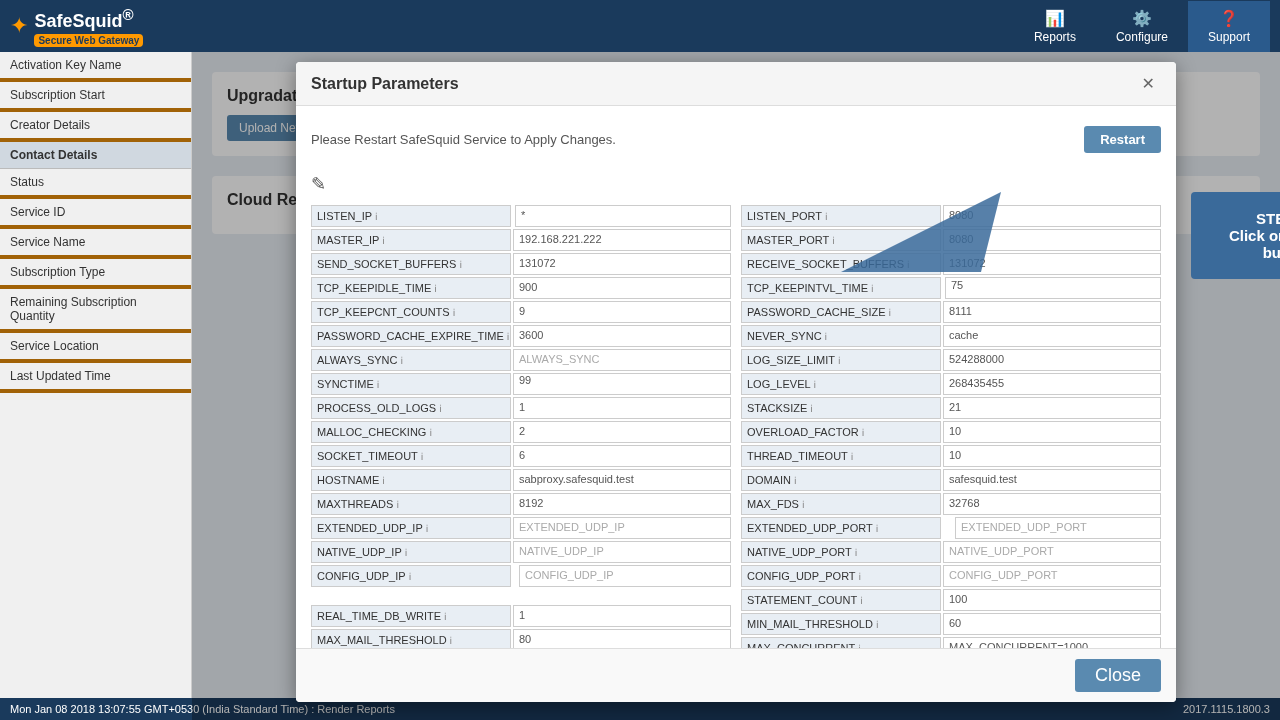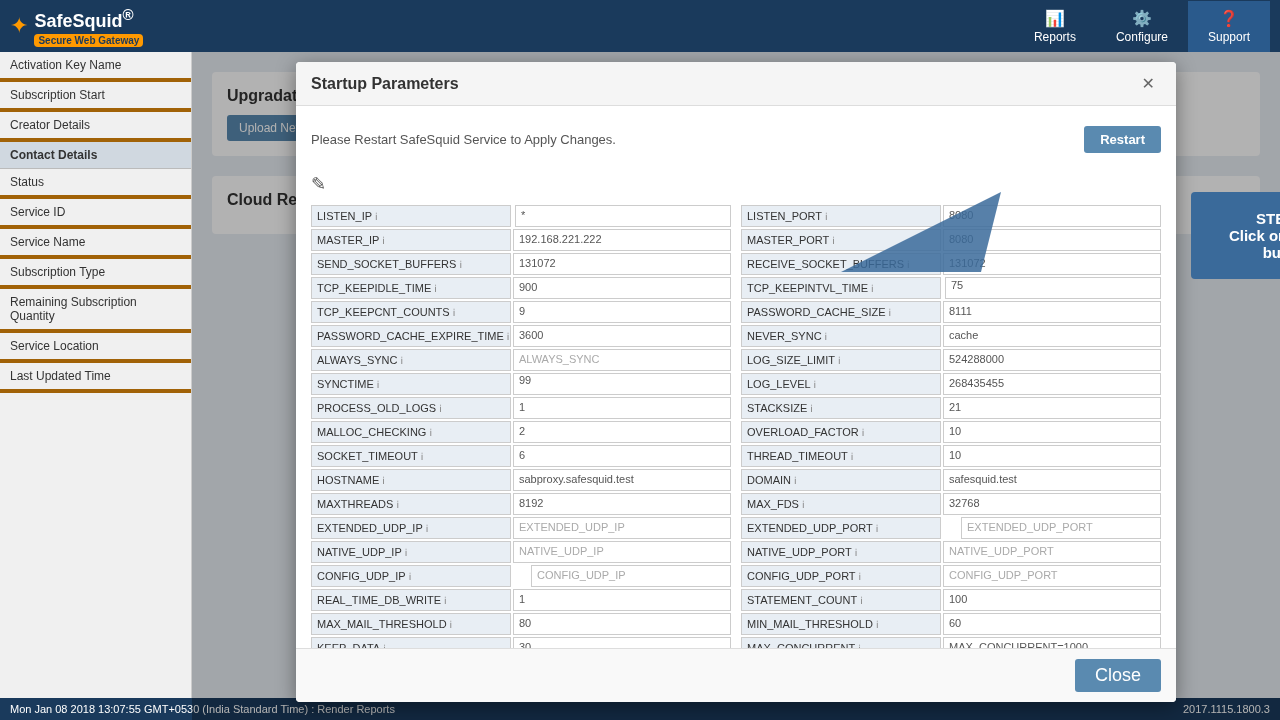--- a/index.html
+++ b/index.html
@@ -349,21 +349,21 @@
                   <div style="border: 1px solid rgb(204, 204, 204); padding: 3px 5px; font-size: 11px; background: white; color: rgb(85, 85, 85);">8192</div>
                 </div>
                 <div style="display: grid; grid-template-columns: 200px 1fr; gap: 2px; margin-bottom: 2px;">
                   <div style="background: rgb(232, 238, 244); border: 1px solid rgb(204, 204, 204); padding: 3px 5px; color: rgb(51, 51, 51); font-size: 11px; display: flex; align-items: center; gap: 3px;">EXTENDED_UDP_IP<span style="color: rgb(136, 136, 136); font-size: 10px; cursor: help;"> ℹ</span></div>
                   <div style="border: 1px solid rgb(204, 204, 204); padding: 3px 5px; font-size: 11px; background: white; color: rgb(170, 170, 170);">EXTENDED_UDP_IP</div>
                 </div>
                 <div style="display: grid; grid-template-columns: 200px 1fr; gap: 2px; margin-bottom: 2px;">
                   <div style="background: rgb(232, 238, 244); border: 1px solid rgb(204, 204, 204); padding: 3px 5px; color: rgb(51, 51, 51); font-size: 11px; display: flex; align-items: center; gap: 3px;">NATIVE_UDP_IP<span style="color: rgb(136, 136, 136); font-size: 10px; cursor: help;"> ℹ</span></div>
                   <div style="border: 1px solid rgb(204, 204, 204); padding: 3px 5px; font-size: 11px; background: white; color: rgb(170, 170, 170);">NATIVE_UDP_IP</div>
                 </div>
-                <div style="display: grid; grid-template-columns: 200px 1fr; gap: 20px; margin-bottom: 2px;">
+                <div style="display: grid; grid-template-columns: 200px 1fr; gap: 8px; margin-bottom: 18px;">
                   <div style="background: rgb(232, 238, 244); border: 1px solid rgb(204, 204, 204); padding: 3px 5px; color: rgb(51, 51, 51); font-size: 11px; display: flex; align-items: center; gap: 3px;">CONFIG_UDP_IP<span style="color: rgb(136, 136, 136); font-size: 10px; cursor: help;"> ℹ</span></div>
                   <div style="border: 1px solid rgb(204, 204, 204); padding: 3px 5px; font-size: 11px; background: white; color: rgb(170, 170, 170);">CONFIG_UDP_IP</div>
                 </div>
                 <div style="display: grid; grid-template-columns: 200px 1fr; gap: 2px; margin-bottom: 2px;">
                   <div style="background: rgb(232, 238, 244); border: 1px solid rgb(204, 204, 204); padding: 3px 5px; color: rgb(51, 51, 51); font-size: 11px; display: flex; align-items: center; gap: 3px;">REAL_TIME_DB_WRITE<span style="color: rgb(136, 136, 136); font-size: 10px; cursor: help;"> ℹ</span></div>
                   <div style="border: 1px solid rgb(204, 204, 204); padding: 3px 5px; font-size: 11px; background: white; color: rgb(85, 85, 85);">1</div>
                 </div>
                 <div style="display: grid; grid-template-columns: 200px 1fr; gap: 2px; margin-bottom: 2px;">
                   <div style="background: rgb(232, 238, 244); border: 1px solid rgb(204, 204, 204); padding: 3px 5px; color: rgb(51, 51, 51); font-size: 11px; display: flex; align-items: center; gap: 3px;">MAX_MAIL_THRESHOLD<span style="color: rgb(136, 136, 136); font-size: 10px; cursor: help;"> ℹ</span></div>
                   <div style="border: 1px solid rgb(204, 204, 204); padding: 3px 5px; font-size: 11px; background: white; color: rgb(85, 85, 85);">80</div>
@@ -420,21 +420,21 @@
                   <div style="border: 1px solid rgb(204, 204, 204); padding: 3px 5px; font-size: 11px; background: white; color: rgb(85, 85, 85);">10</div>
                 </div>
                 <div style="display: grid; grid-template-columns: 200px 1fr; gap: 2px; margin-bottom: 2px;">
                   <div style="background: rgb(232, 238, 244); border: 1px solid rgb(204, 204, 204); padding: 3px 5px; color: rgb(51, 51, 51); font-size: 11px; display: flex; align-items: center; gap: 3px;">DOMAIN<span style="color: rgb(136, 136, 136); font-size: 10px; cursor: help;"> ℹ</span></div>
                   <div style="border: 1px solid rgb(204, 204, 204); padding: 3px 5px; font-size: 11px; background: white; color: rgb(85, 85, 85);">safesquid.test</div>
                 </div>
                 <div style="display: grid; grid-template-columns: 200px 1fr; gap: 2px; margin-bottom: 2px;">
                   <div style="background: rgb(232, 238, 244); border: 1px solid rgb(204, 204, 204); padding: 3px 5px; color: rgb(51, 51, 51); font-size: 11px; display: flex; align-items: center; gap: 3px;">MAX_FDS<span style="color: rgb(136, 136, 136); font-size: 10px; cursor: help;"> ℹ</span></div>
                   <div style="border: 1px solid rgb(204, 204, 204); padding: 3px 5px; font-size: 11px; background: white; color: rgb(85, 85, 85);">32768</div>
                 </div>
-                <div style="display: grid; grid-template-columns: 200px 1fr; gap: 20px; margin-bottom: 2px;">
+                <div style="display: grid; grid-template-columns: 200px 1fr; gap: 14px; margin-bottom: 2px;">
                   <div style="background: rgb(232, 238, 244); border: 1px solid rgb(204, 204, 204); padding: 3px 5px; color: rgb(51, 51, 51); font-size: 11px; display: flex; align-items: center; gap: 3px;">EXTENDED_UDP_PORT<span style="color: rgb(136, 136, 136); font-size: 10px; cursor: help;"> ℹ</span></div>
                   <div style="border: 1px solid rgb(204, 204, 204); padding: 3px 5px; font-size: 11px; background: white; color: rgb(170, 170, 170);">EXTENDED_UDP_PORT</div>
                 </div>
                 <div style="display: grid; grid-template-columns: 200px 1fr; gap: 2px; margin-bottom: 2px;">
                   <div style="background: rgb(232, 238, 244); border: 1px solid rgb(204, 204, 204); padding: 3px 5px; color: rgb(51, 51, 51); font-size: 11px; display: flex; align-items: center; gap: 3px;">NATIVE_UDP_PORT<span style="color: rgb(136, 136, 136); font-size: 10px; cursor: help;"> ℹ</span></div>
                   <div style="border: 1px solid rgb(204, 204, 204); padding: 3px 5px; font-size: 11px; background: white; color: rgb(170, 170, 170);">NATIVE_UDP_PORT</div>
                 </div>
                 <div style="display: grid; grid-template-columns: 200px 1fr; gap: 2px; margin-bottom: 2px;">
                   <div style="background: rgb(232, 238, 244); border: 1px solid rgb(204, 204, 204); padding: 3px 5px; color: rgb(51, 51, 51); font-size: 11px; display: flex; align-items: center; gap: 3px;">CONFIG_UDP_PORT<span style="color: rgb(136, 136, 136); font-size: 10px; cursor: help;"> ℹ</span></div>
                   <div style="border: 1px solid rgb(204, 204, 204); padding: 3px 5px; font-size: 11px; background: white; color: rgb(170, 170, 170);">CONFIG_UDP_PORT</div>

